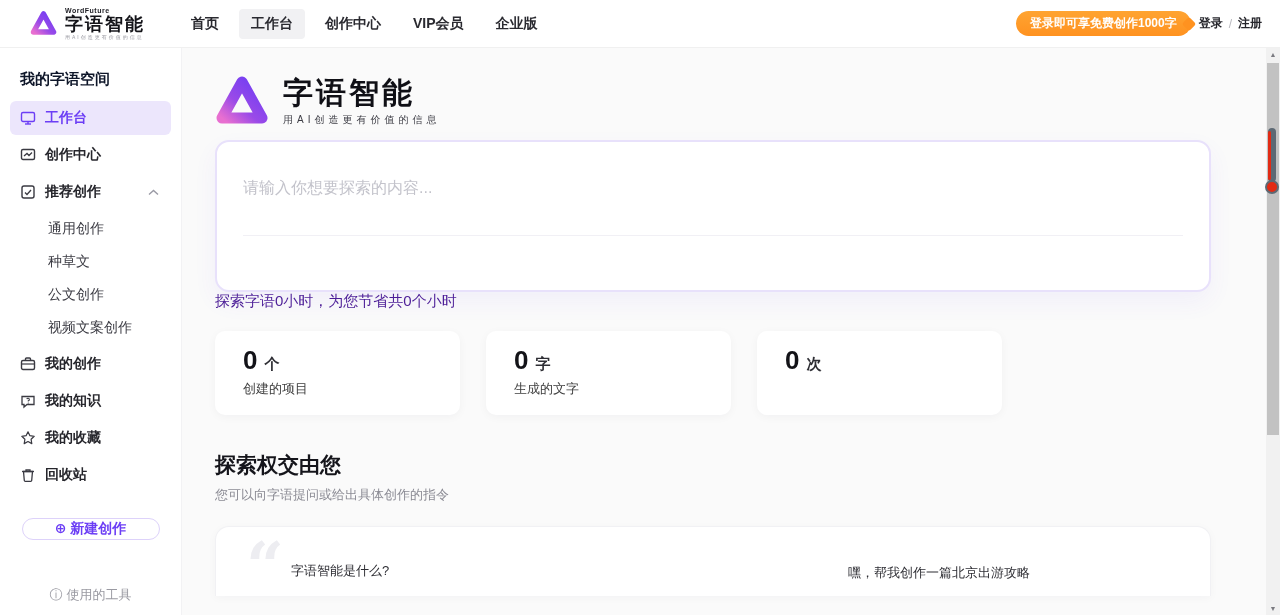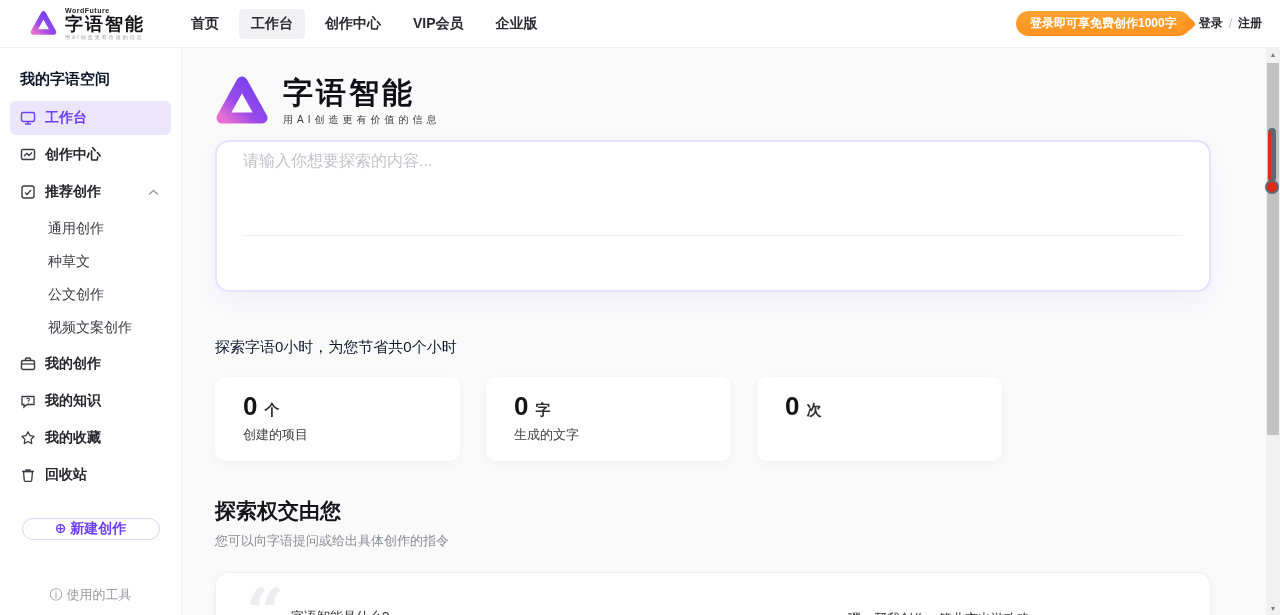--- a/index.html
+++ b/index.html
@@ -48,35 +48,35 @@
   
   .hero { margin-top:26px; display:flex; align-items:center; gap:14px; }
   .hero-texts { display:flex; flex-direction:column; }
   .hero-title { font-size:30px; font-weight:900; color:#101016; letter-spacing:3px; line-height:1.1; }
   .hero-sub { font-size:10px; color:#3c3c44; letter-spacing:4px; margin-top:4px; }
 
   
   .search-card { width:996px; height:152px; margin-top:12px; background:#fff;
     border:2px solid #e8e1fb; border-radius:14px; position:relative;
     box-shadow:0 10px 24px rgba(108,62,245,.06); }
-  .search-input { position:absolute; top:9px; left:26px; width:calc(100% - 52px); height:62px;
+  .search-input { position:absolute; top:36px; left:26px; width:calc(100% - 52px); height:62px;
     border:none; outline:none; resize:none; font-size:16px; color:#333; background:transparent;
     font-family:inherit; }
   .search-input::placeholder { color:#c3c3cb; }
   .search-divider { position:absolute; left:26px; right:26px; bottom:54px; border-top:1px solid #f1f0f5; }
   .chips-row { position:absolute; left:26px; right:18px; bottom:6px; height:40px;
     display:flex; align-items:center; gap:32px; }
   .chip { height:30px; line-height:30px; padding:0 22px; border-radius:15px; background:#f4f3f9;
     color:#3d3d46; font-size:14px; cursor:pointer; white-space:nowrap; }
   .explore-btn { margin-left:auto; width:126px; height:40px; background:#6b3bf2; border:none;
     border-radius:8px; color:#fff; font-size:15px; font-weight:600; cursor:pointer;
     display:flex; align-items:center; justify-content:center; gap:7px; font-family:inherit; }
 
   
-  .stats-summary { margin-top:46px; font-size:15px; color:#0f172a; }
+  .stats-summary { font-size:15px; color:#4c1d95; }
   .stat-cards { margin-top:20px; display:flex; gap:26px; }
   .stat-card { width:245px; height:84px; background:#fff; border-radius:10px;
     box-shadow:0 2px 10px rgba(30,30,60,.04); padding:16px 0 0 28px; }
   .stat-line { display:flex; align-items:baseline; gap:7px; }
   .stat-value { font-size:26px; font-weight:900; color:#131318; line-height:1; }
   .stat-unit { font-size:15px; color:#2e2e34; font-weight:600; }
   .stat-label { font-size:13px; color:#404040; margin-top:6px; }
 
   
   .section { margin-top:36px; }

